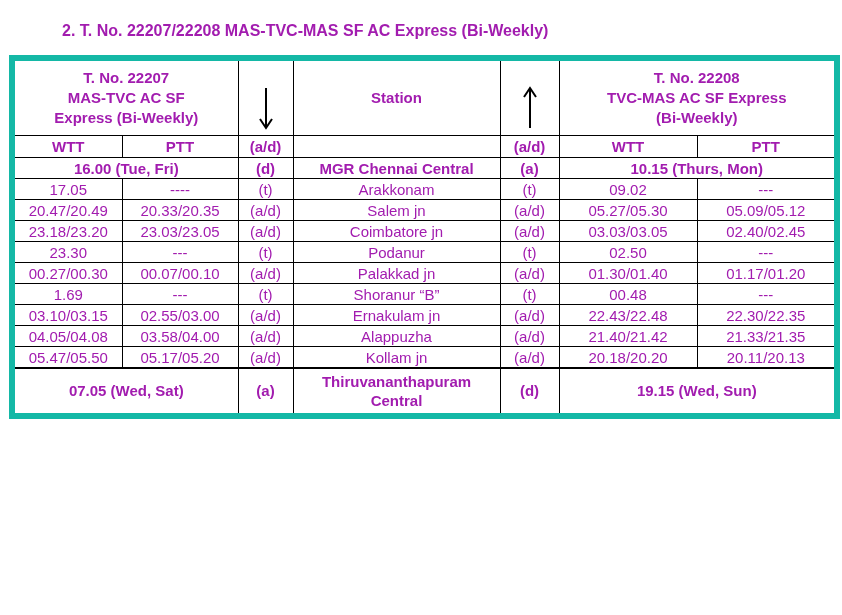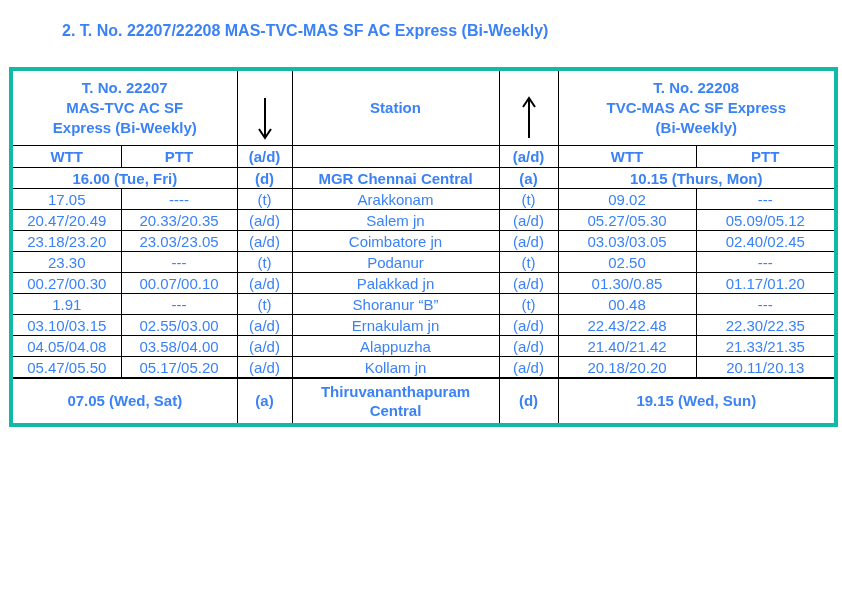--- a/index.html
+++ b/index.html
@@ -1,40 +1,40 @@
 <!DOCTYPE html>
 <html><head>
 <meta charset="utf-8">
 <style>
   html, body { margin: 0; padding: 0; background: #ffffff; }
   .page {
     position: relative;
     width: 842px;
     height: 487px;
     background: #ffffff;
-    color: #3b82f6;
+    color: #a21caf;
     font-family: "Liberation Sans", sans-serif;
     overflow: hidden;
   }
   .doc-title {
     position: absolute;
     left: 62px;
     top: 22px;
     font-size: 16px;
     font-weight: bold;
     white-space: pre;
   }
   table.timetable {
     position: absolute;
     left: 9px;
-    top: 67px;
+    top: 55px;
     width: 825px;
     border-collapse: collapse;
     table-layout: fixed;
-    border: 4px solid #14b8a6;
+    border: 6px solid #14b8a6;
   }
   table.timetable th, table.timetable td {
     border: 1px solid #000;
     text-align: center;
     vertical-align: middle;
     padding: 0 2px;
     overflow: hidden;
     font-size: 15px;
   }
   tr.main-header th {
@@ -151,25 +151,25 @@
           <td>(t)</td>
           <td>02.50</td>
           <td>---</td>
         </tr>
         <tr>
           <td>00.27/00.30</td>
           <td>00.07/00.10</td>
           <td>(a/d)</td>
           <td>Palakkad jn</td>
           <td>(a/d)</td>
-          <td>01.30/0.85</td>
+          <td>01.30/01.40</td>
           <td>01.17/01.20</td>
         </tr>
         <tr>
-          <td>1.91</td>
+          <td>1.69</td>
           <td>---</td>
           <td>(t)</td>
           <td>Shoranur “B”</td>
           <td>(t)</td>
           <td>00.48</td>
           <td>---</td>
         </tr>
         <tr>
           <td>03.10/03.15</td>
           <td>02.55/03.00</td>

